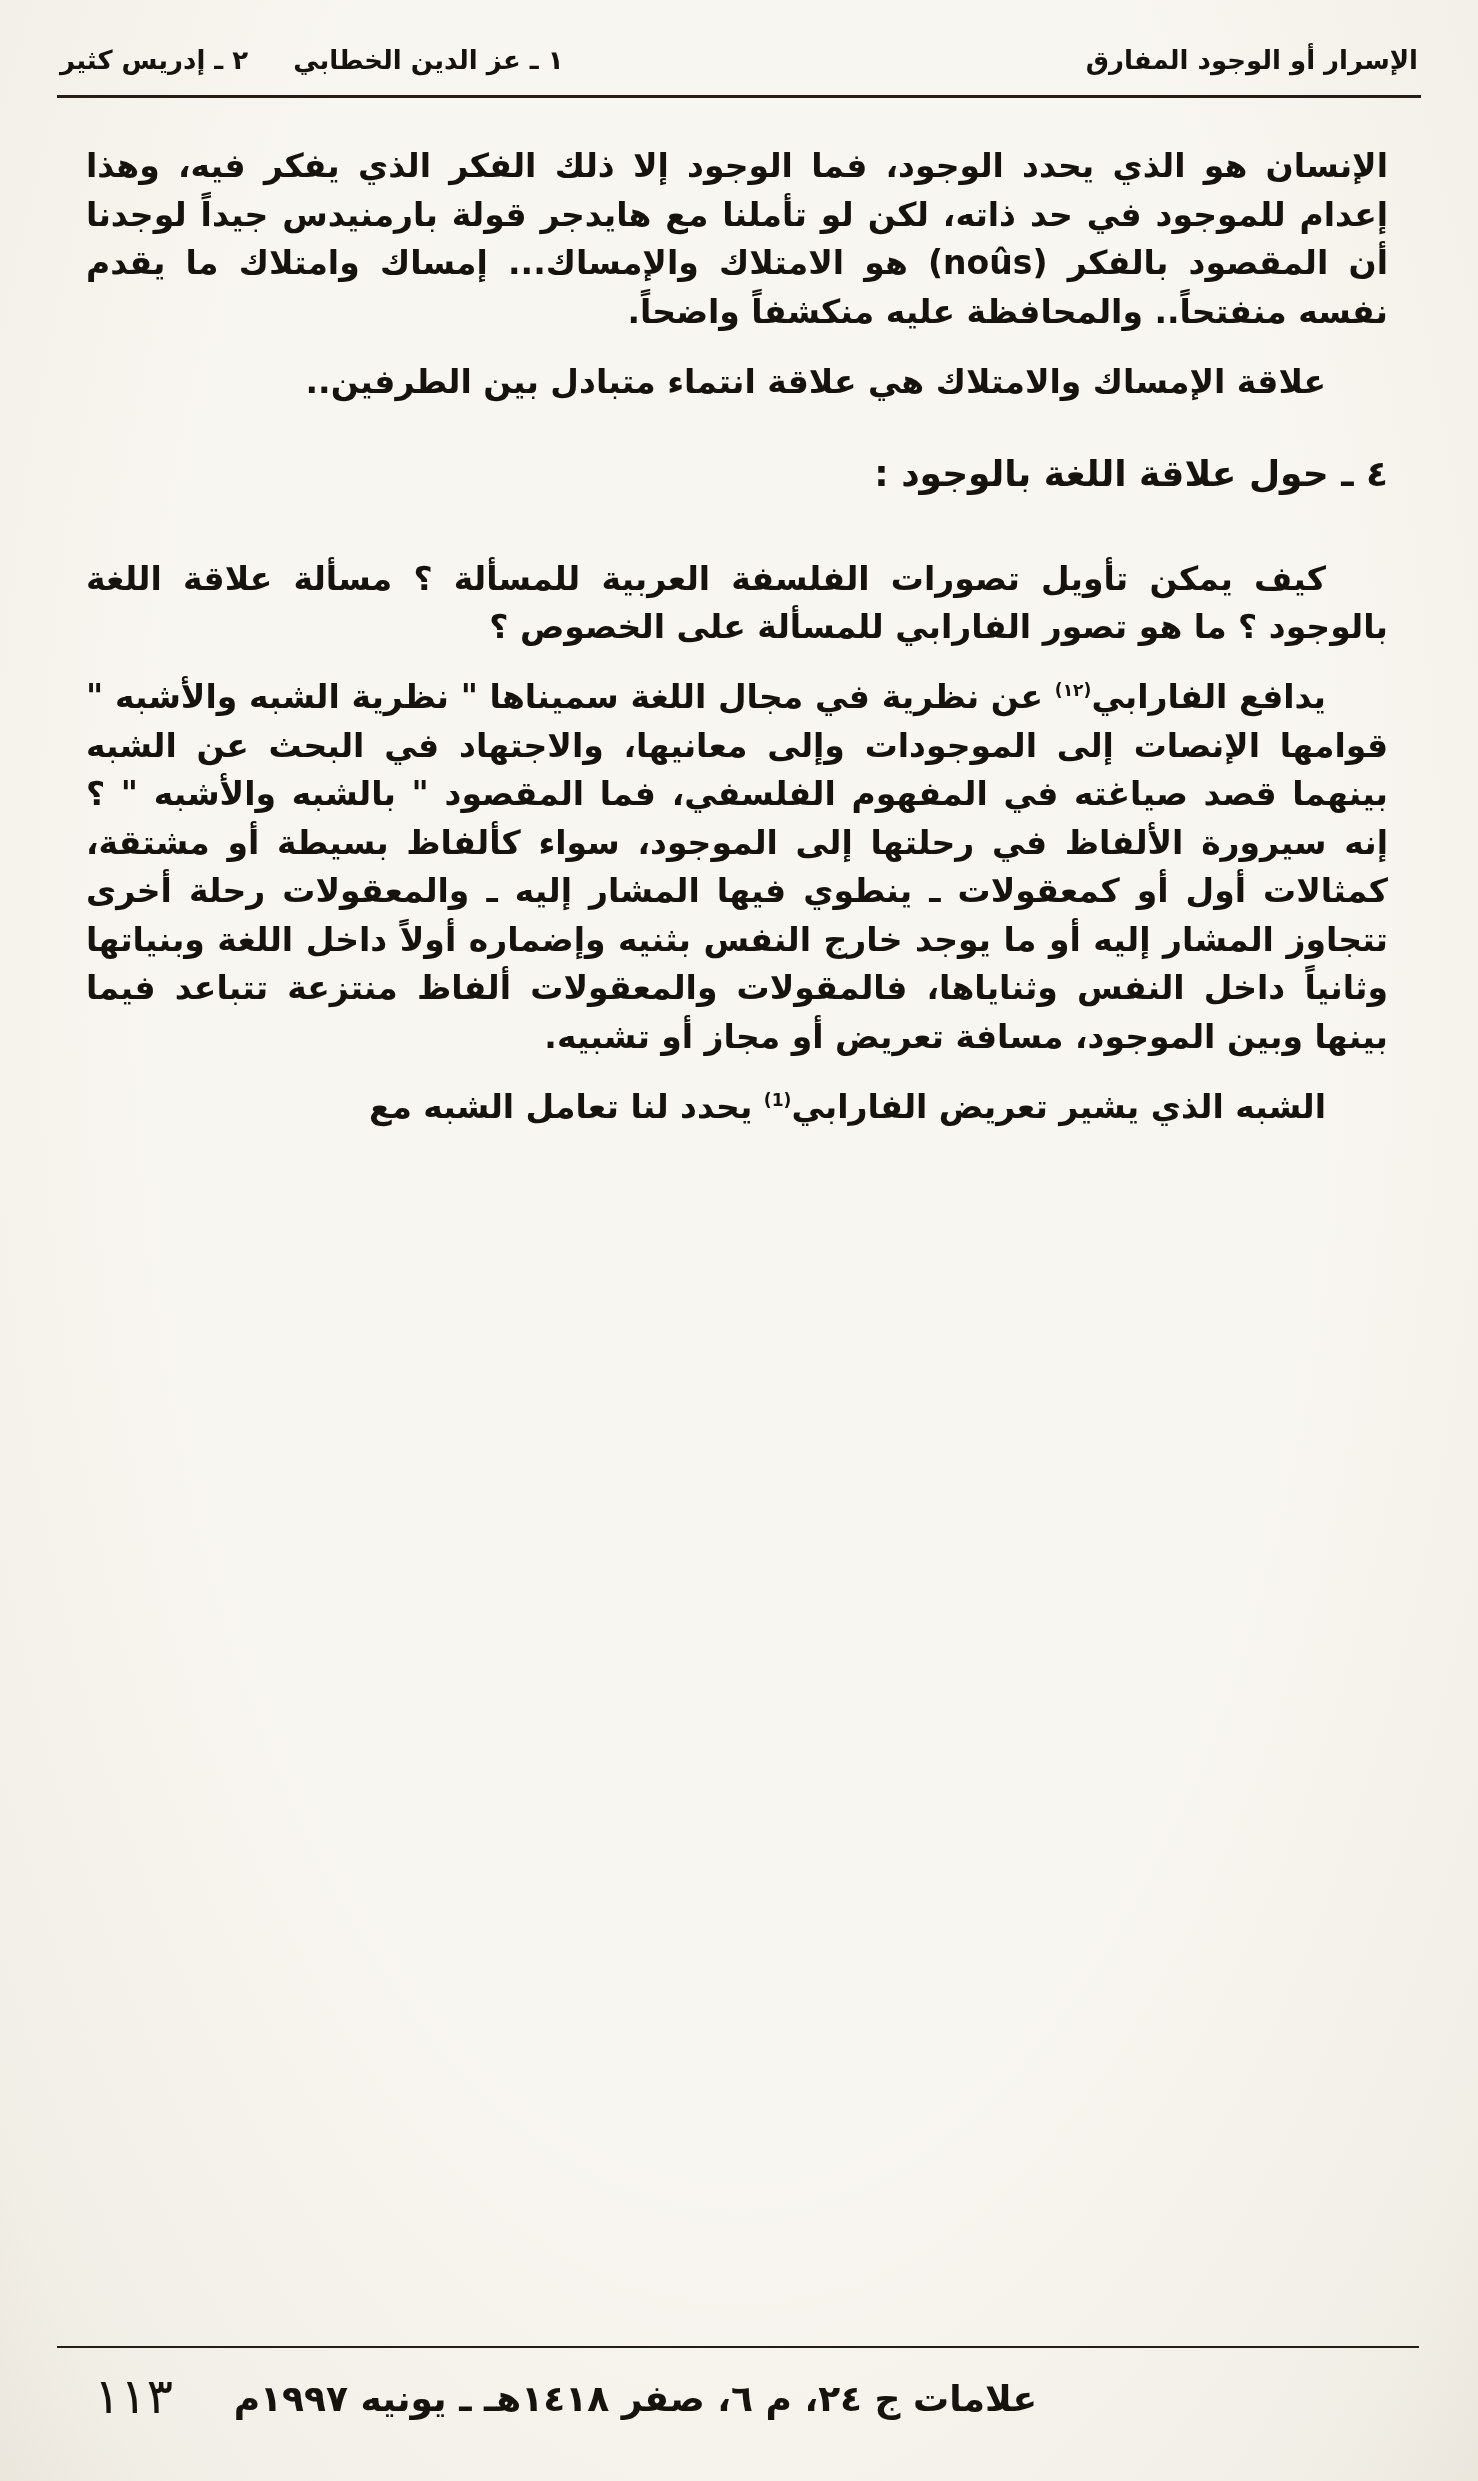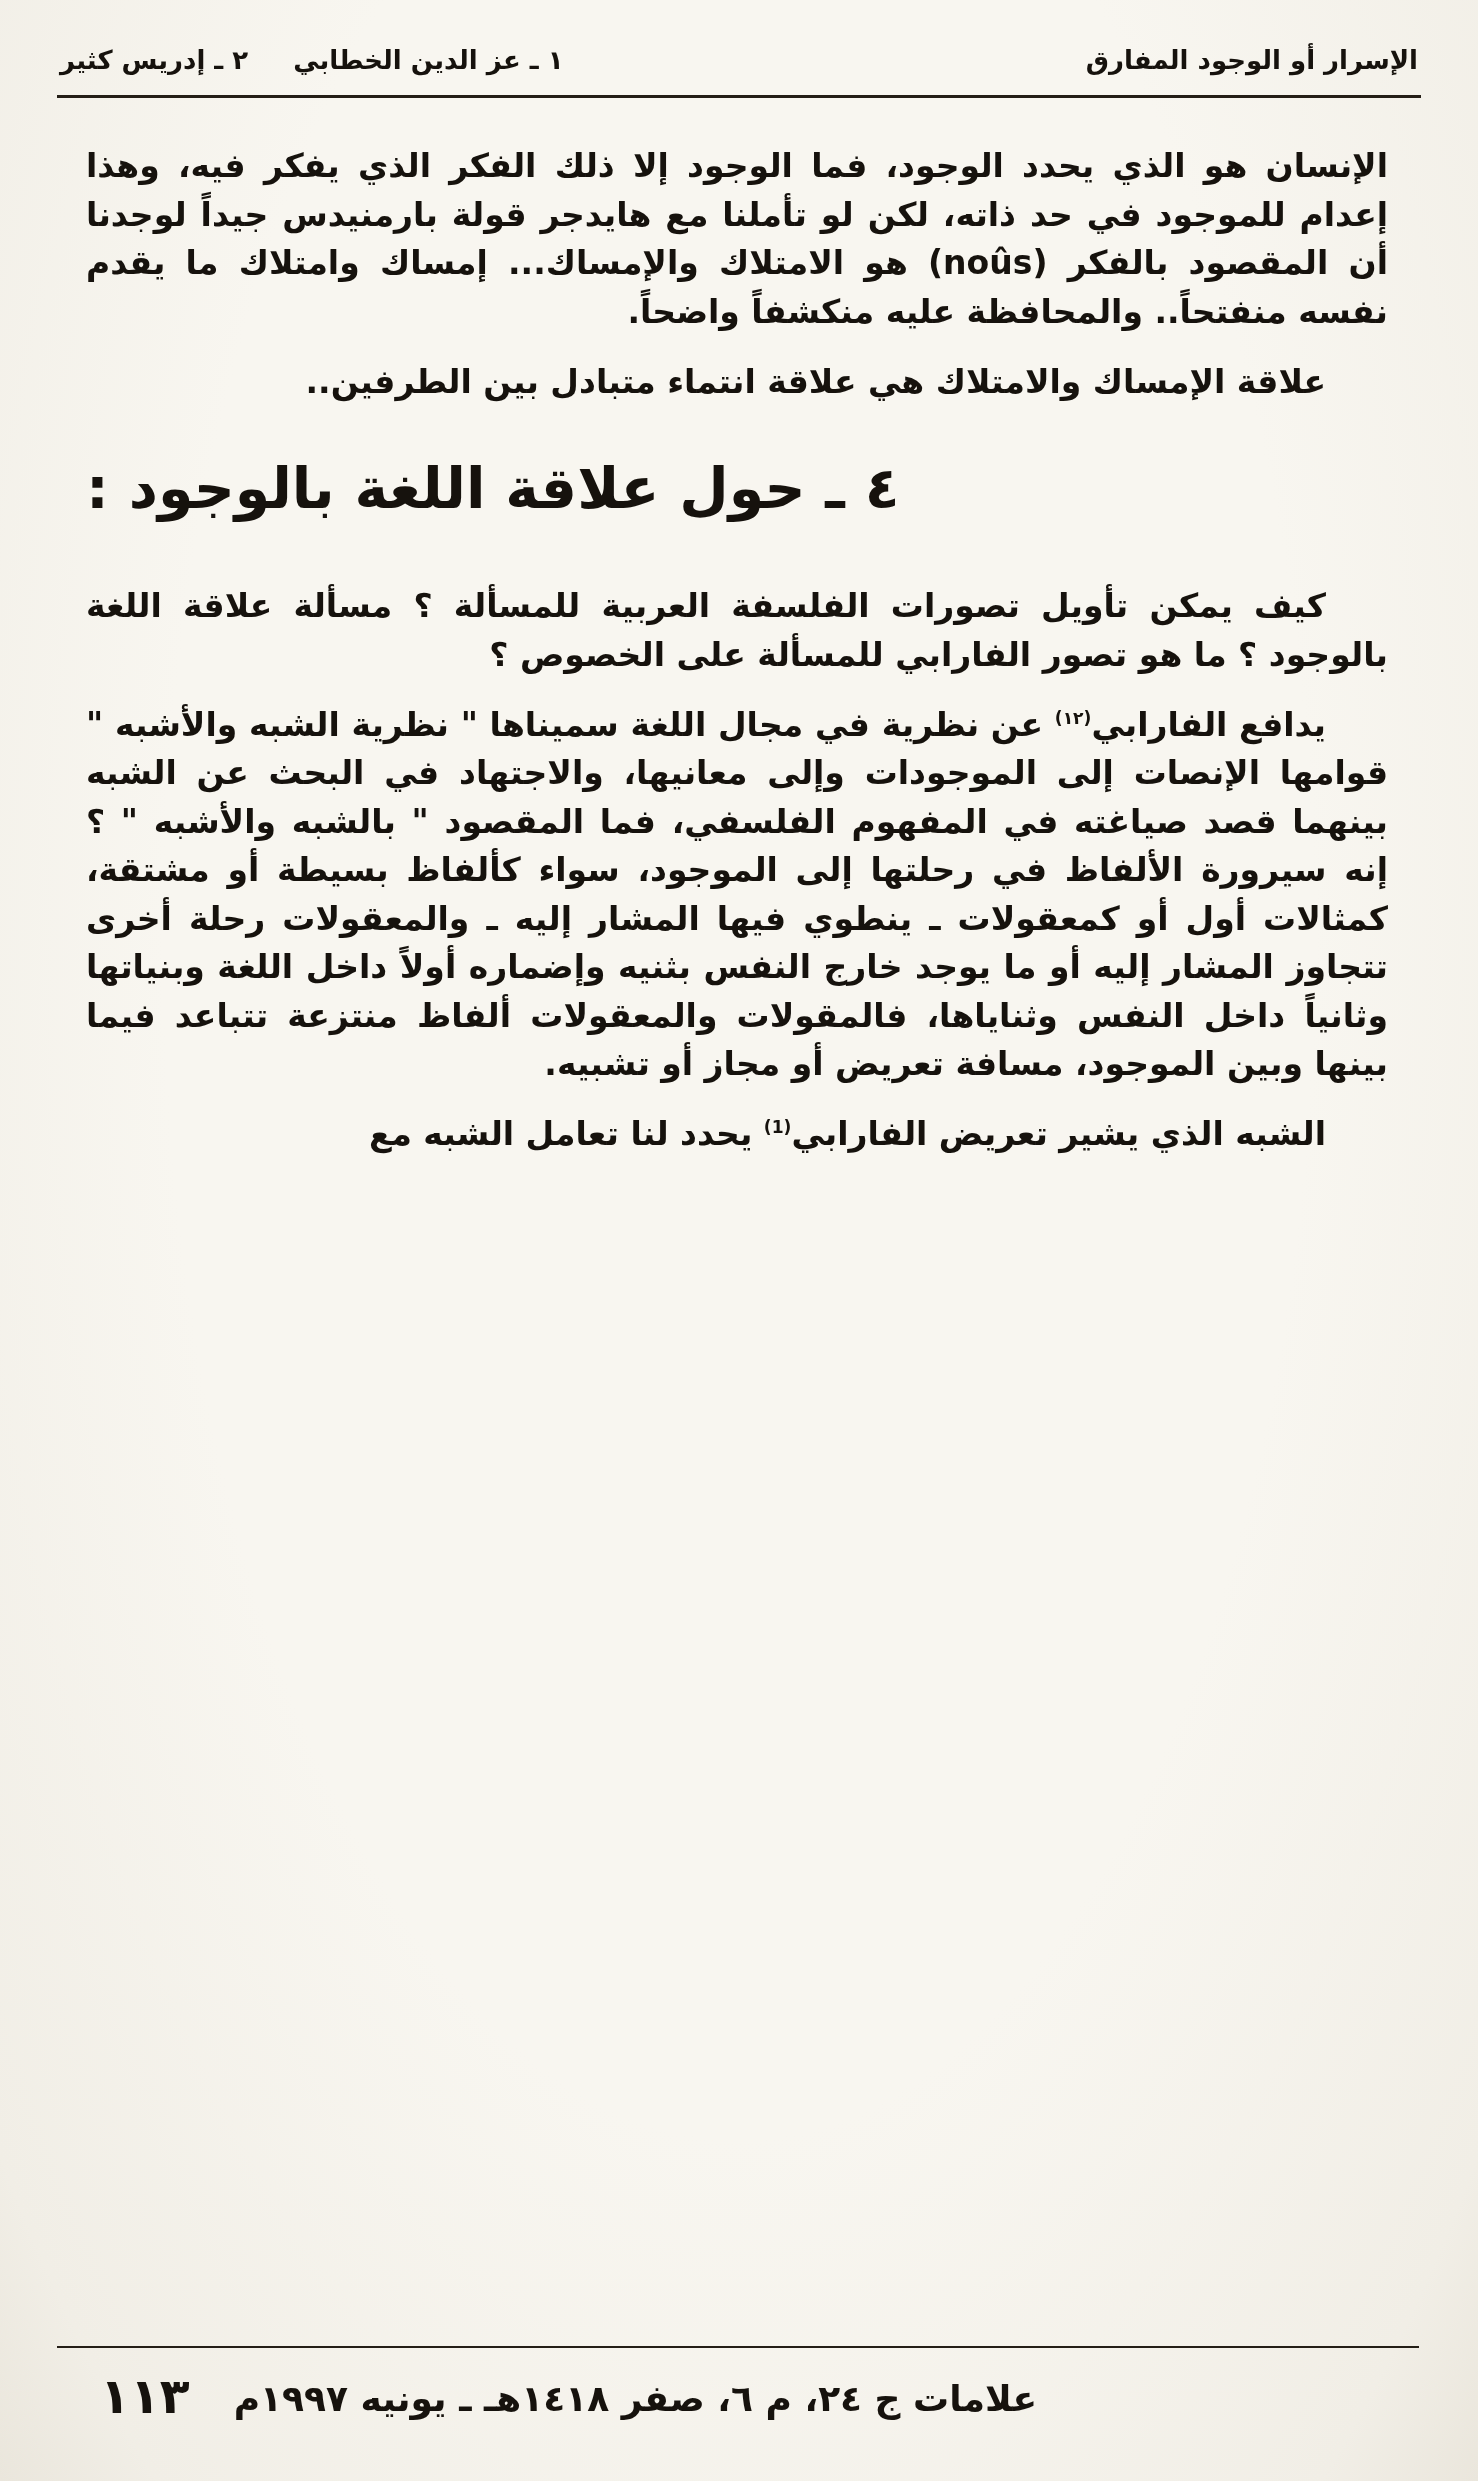--- a/index.html
+++ b/index.html
@@ -55,23 +55,23 @@
     right: 90px;
     left: 86px;
     font-size: 33px;
     font-weight: bold;
     line-height: 1.47;
     text-align: justify;
   }
   .para { margin: 0 0 21.5px 0; }
   .indent { text-indent: 62px; }
   .section-heading {
-    font-size: 57px;
+    font-size: 36px;
     font-weight: bold;
-    text-align: left;
+    text-align: right;
     margin: 45px 0 57px 0;
     line-height: 1.3;
   }
   sup.footnote {
     font-size: 0.52em;
     vertical-align: super;
     letter-spacing: 1px;
     line-height: 0;
   }
 
@@ -90,23 +90,23 @@
     position: absolute;
     top: 2378px;
     right: 441px;
     font-size: 36px;
     font-weight: bold;
     white-space: nowrap;
   }
   .page-number {
     position: absolute;
     top: 2368px;
-    left: 100px;
+    left: 94px;
     font-size: 49px;
-    font-weight: bold;
+    font-weight: normal;
     letter-spacing: 7.8px;
     direction: rtl;
   }
 </style>
 </head>
 <body>
 
 <div class="page">
 
   <header class="page-header">

